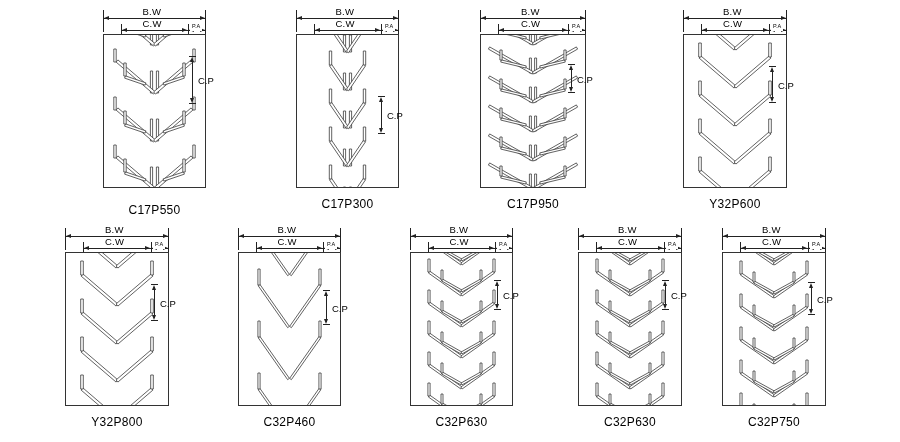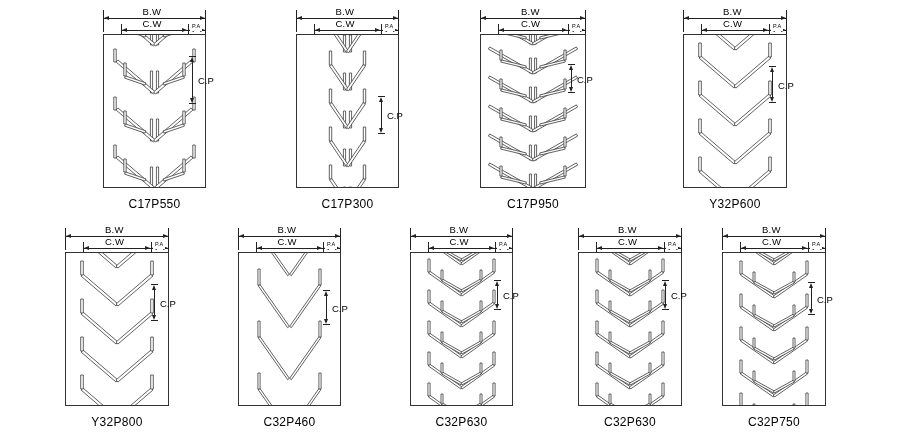--- a/index.html
+++ b/index.html
@@ -129,21 +129,21 @@
         </svg>
       </div>
       <div class="cp" style="left: 86px; top: 52px; height: 48px; width: 30px;">
         <div class="cap top"></div>
         <div class="cap bot"></div>
         <div class="vline"></div>
         <div class="ar up" style="left:0.5px"></div>
         <div class="ar dn" style="left:0.5px"></div>
         <div class="lbl">C.P</div>
       </div>
-      <div class="cap-label" style="top: 193px;">C17P550</div>
+      <div class="cap-label" style="top: 199px;">C17P550</div>
     </div>
     <div class="panel" style="left: 296px; top: 4px; width: 103px;">
       <div class="dims">
         <div class="dimline" style="left:0;top:14px;width:103px"></div>
         <div class="tick" style="left:0;top:6px;height:22px"></div>
         <div class="tick" style="left:102px;top:6px;height:22px"></div>
         <div class="arrow l" style="left:1px;top:11.5px"></div>
         <div class="arrow r" style="left:97px;top:11.5px"></div>
         <div class="dimtxt bw" style="left:37.5px;top:3px">B.W</div>
         <div class="dimline" style="left:18px;top:26px;width:67px"></div>

